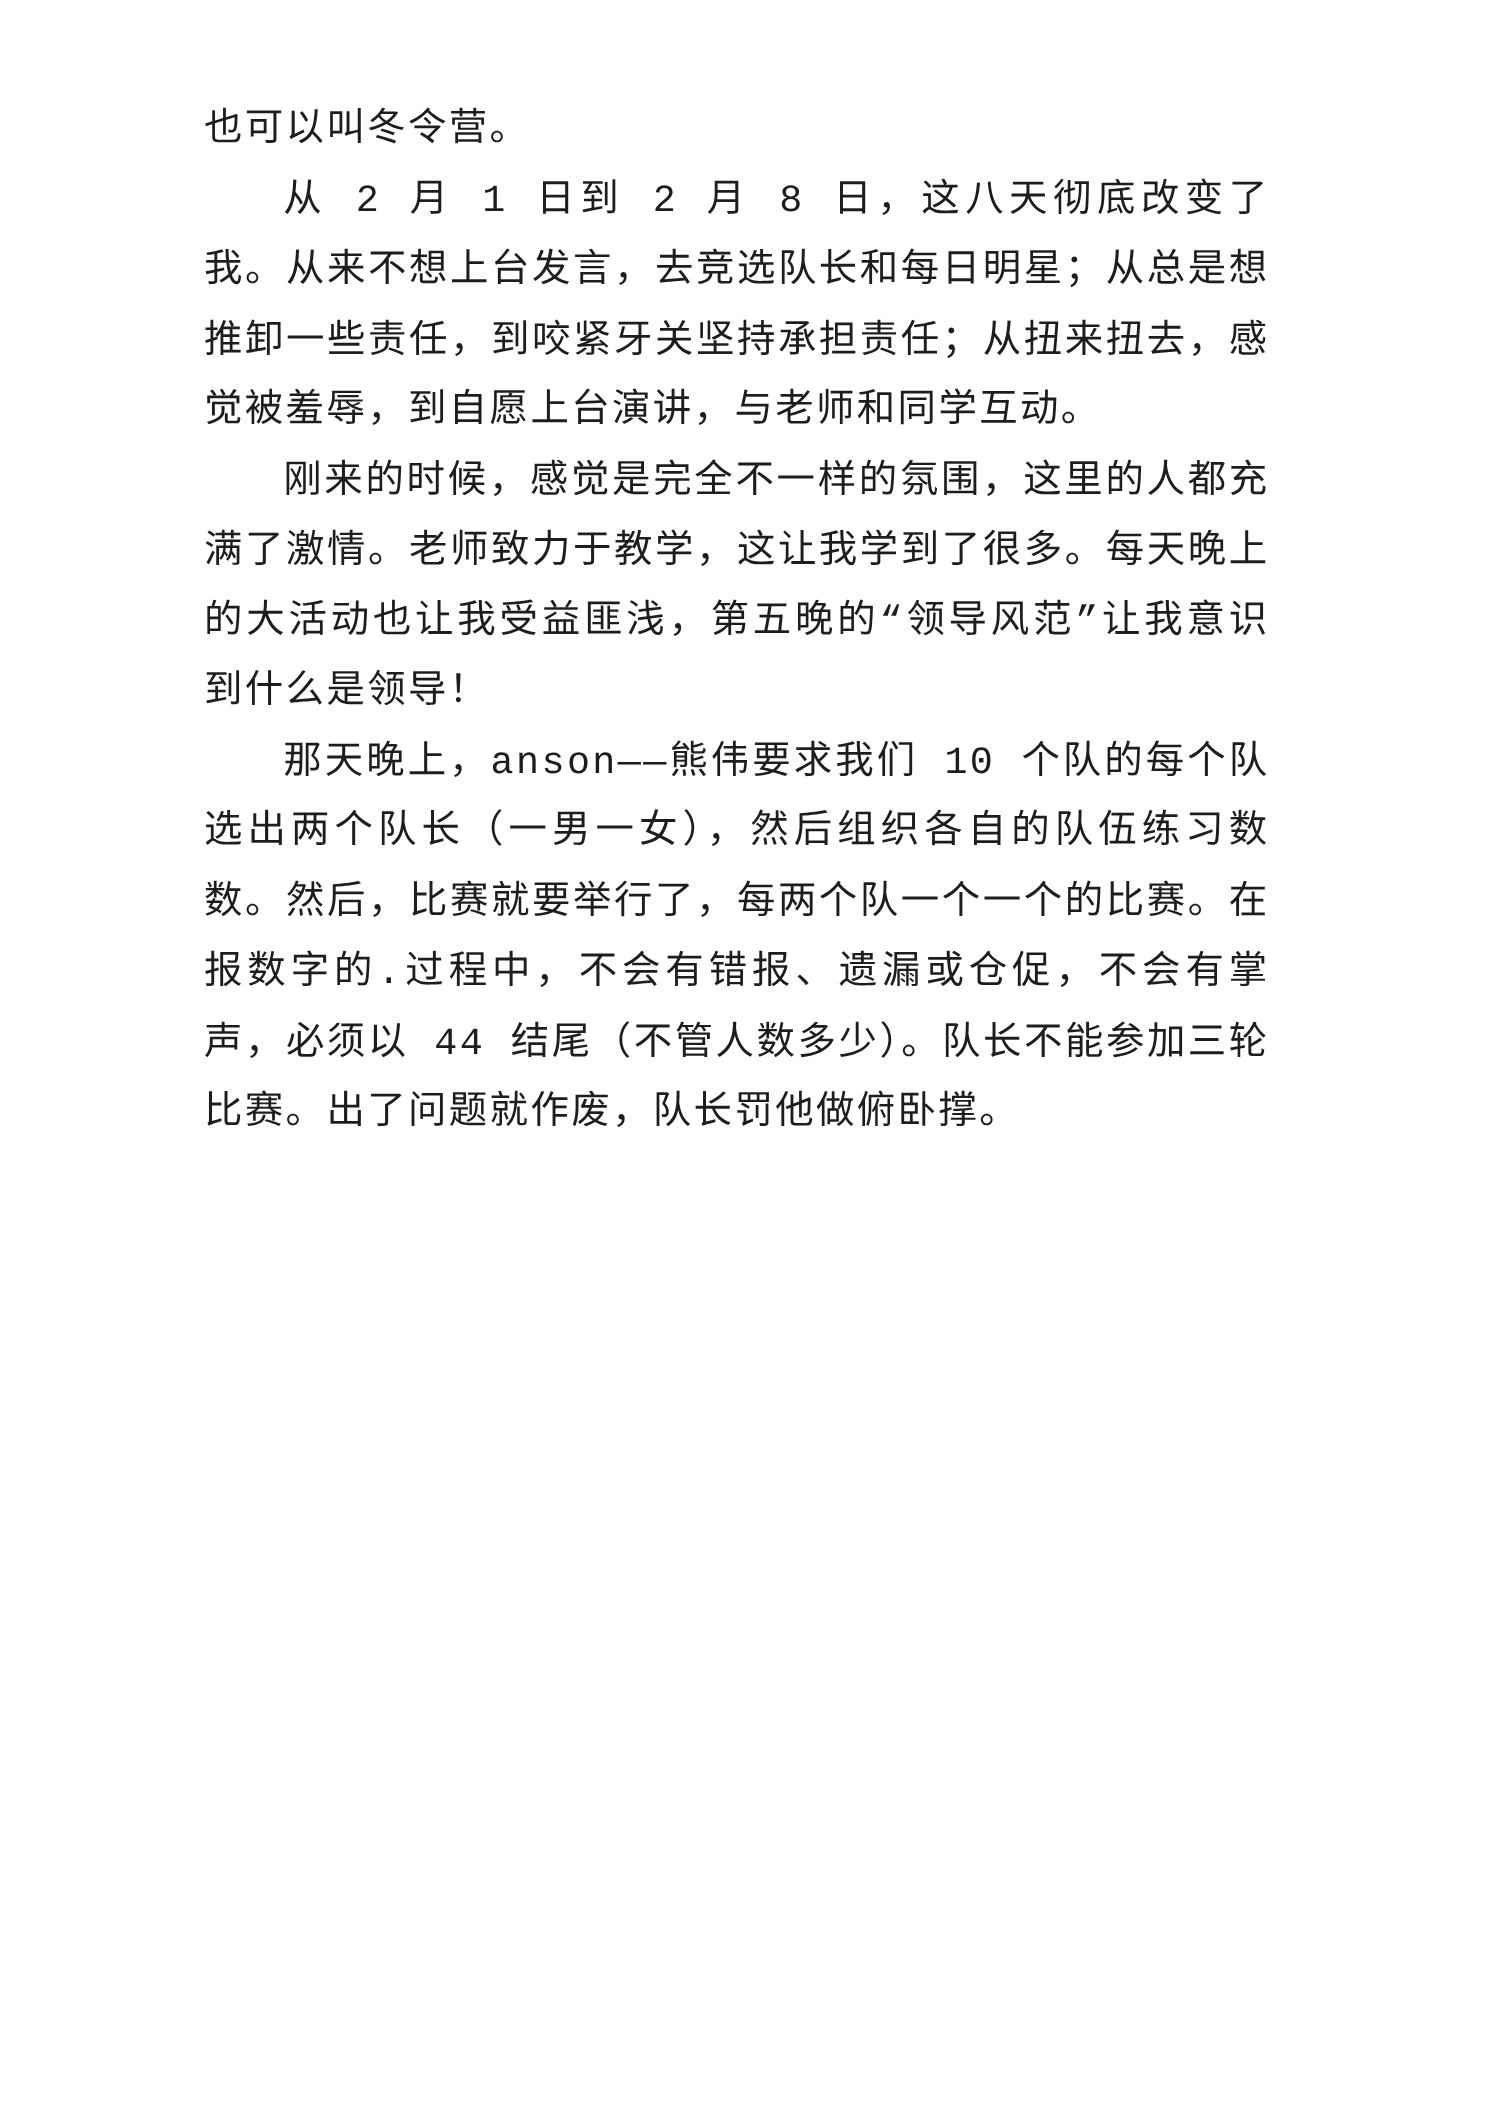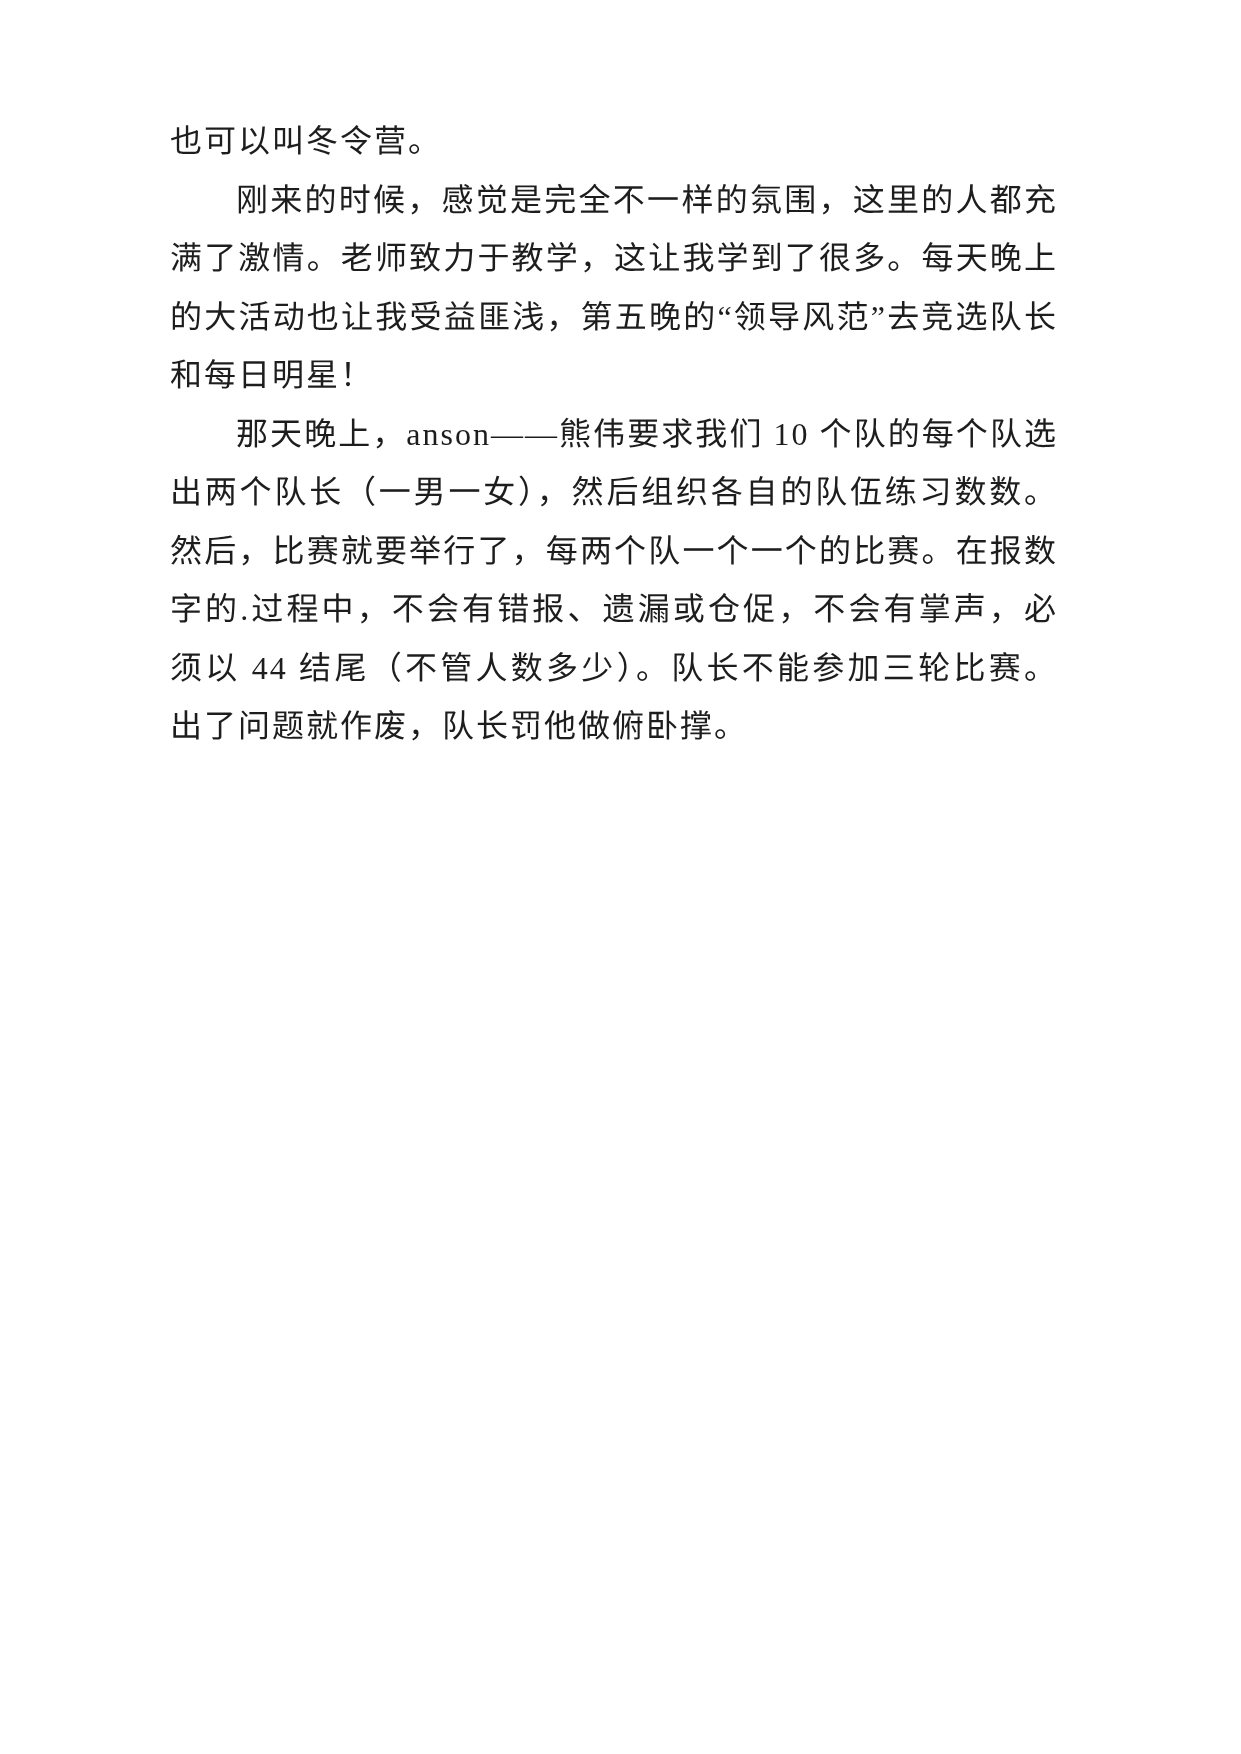--- a/index.html
+++ b/index.html
@@ -7,23 +7,23 @@
     padding: 0;
     background: #ffffff;
   }
   .page {
     position: relative;
     width: 1241px;
     height: 1754px;
     margin: 0 auto;
     background: #ffffff;
     box-sizing: border-box;
-    padding: 112px 183px 0 170px;
+    padding: 80px 183px 0 170px;
     overflow: hidden;
-    font-family: Liberation Serif, serif;
+    font-family: Liberation Mono, monospace;
   }
   .doc-body {
     width: 100%;
   }
   .doc-body p.para {
     margin: 0;
     padding: 0;
     font-size: 32px;
     line-height: 58.5px;
     letter-spacing: 2px;
@@ -36,16 +36,17 @@
   .doc-body p.para.indent {
     text-indent: 66px;
   }
 </style>
 </head>
 <body>
 
 <div class="page">
   <div class="doc-body">
       <p class="para">也可以叫冬令营。</p>
-      <p class="para indent">刚来的时候，感觉是完全不一样的氛围，这里的人都充满了激情。老师致力于教学，这让我学到了很多。每天晚上的大活动也让我受益匪浅，第五晚的“领导风范”去竞选队长和每日明星！</p>
+      <p class="para indent">从 2 月 1 日到 2 月 8 日，这八天彻底改变了我。从来不想上台发言，去竞选队长和每日明星；从总是想推卸一些责任，到咬紧牙关坚持承担责任；从扭来扭去，感觉被羞辱，到自愿上台演讲，与老师和同学互动。</p>
+      <p class="para indent">刚来的时候，感觉是完全不一样的氛围，这里的人都充满了激情。老师致力于教学，这让我学到了很多。每天晚上的大活动也让我受益匪浅，第五晚的“领导风范”让我意识到什么是领导！</p>
       <p class="para indent">那天晚上，anson——熊伟要求我们 10 个队的每个队选出两个队长（一男一女），然后组织各自的队伍练习数数。然后，比赛就要举行了，每两个队一个一个的比赛。在报数字的.过程中，不会有错报、遗漏或仓促，不会有掌声，必须以 44 结尾（不管人数多少）。队长不能参加三轮比赛。出了问题就作废，队长罚他做俯卧撑。</p>
     </div>
 </div>
 
 </body></html>

